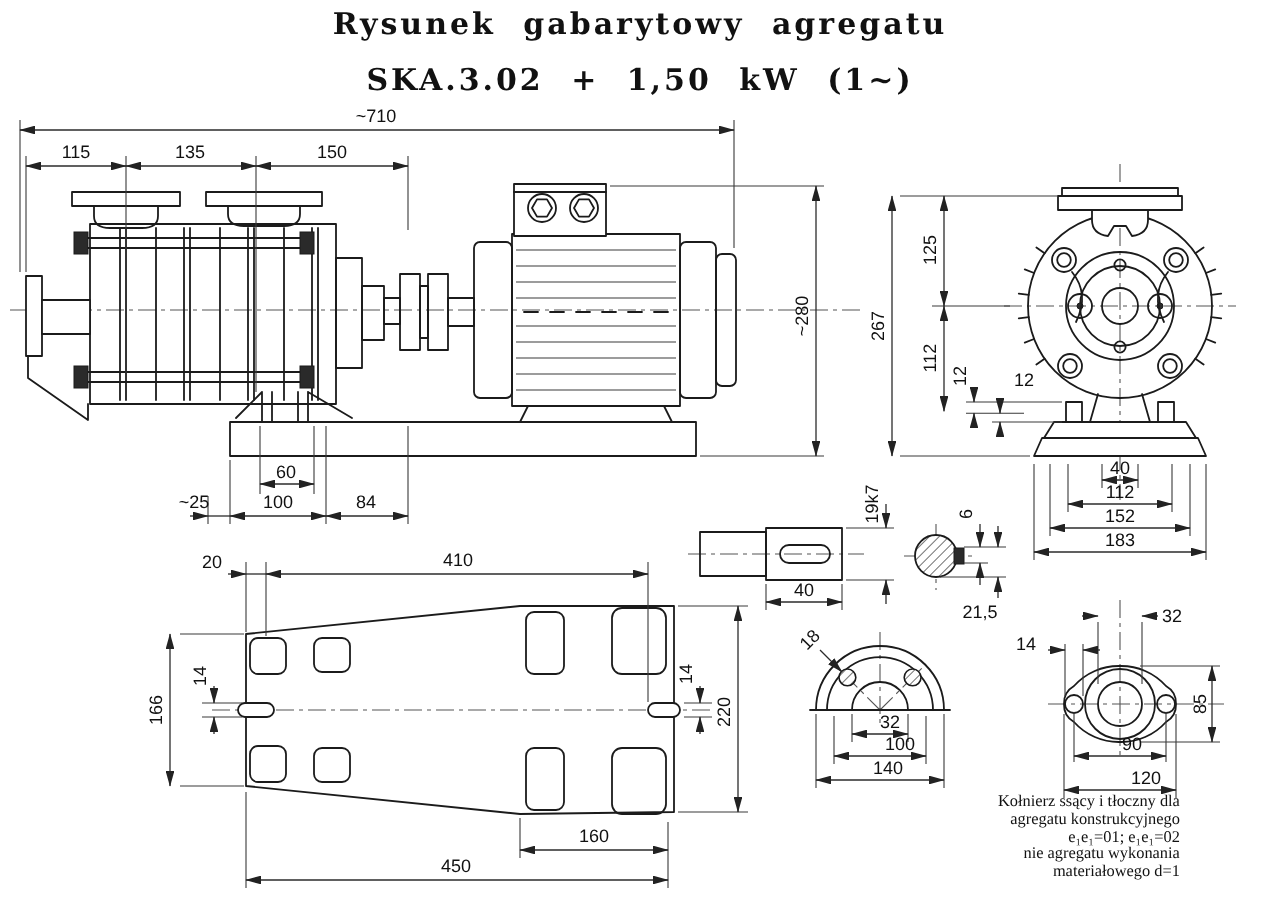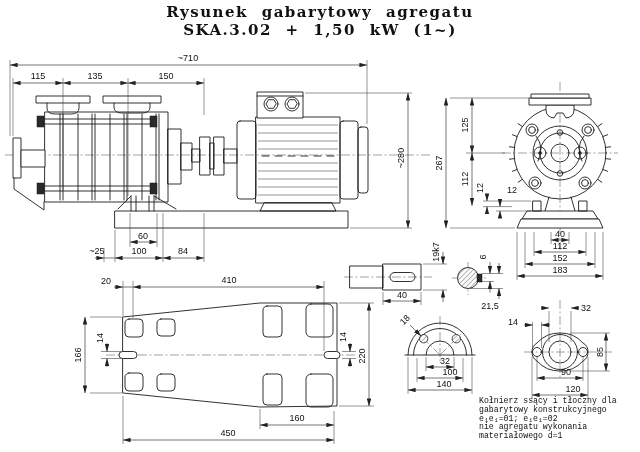--- a/index.html
+++ b/index.html
@@ -1,23 +1,23 @@
 <!DOCTYPE html>
 <html><head>
 <meta charset="utf-8">
 <style>
   html,body{margin:0;padding:0;background:#fff;}
   #page{position:relative;width:640px;height:452px;background:#fff;overflow:hidden;
         font-family:"Liberation Sans","DejaVu Sans",sans-serif;}
   .title-line{position:absolute;left:0;width:100%;text-align:center;
         font-family:"DejaVu Serif","Liberation Serif",serif;font-weight:bold;font-size:15px;
         letter-spacing:1.5px;word-spacing:7px;color:#111;}
-  #title1{top:3px;} #title2{top:21px;}
-  .note{position:absolute;left:479px;top:397px;font-size:8.2px;line-height:8.8px;color:#111;
-        font-family:Liberation Mono, monospace;}
+  #title1{top:3px;} #title2{top:31px;}
+  .note{position:absolute;left:499px;top:397px;font-size:8.2px;line-height:8.8px;color:#111;
+        font-family:Liberation Serif, serif;text-align:right;}
   svg{position:absolute;left:0;top:0;}
   .dr{stroke:#1b1b1b;stroke-width:0.9;fill:none;stroke-linecap:round;stroke-linejoin:round;}
   .drf{stroke:#1b1b1b;stroke-width:0.9;fill:#fff;stroke-linejoin:round;}
   .dk{fill:#2a2a2a;stroke:#1b1b1b;stroke-width:0.5;}
   .dim{stroke:#2b2b2b;stroke-width:0.65;fill:none;}
   .ext{stroke:#3a3a3a;stroke-width:0.55;fill:none;}
   .cl{stroke:#555;stroke-width:0.55;fill:none;stroke-dasharray:9 2.5 2 2.5;}
   .dim-label{font-family:"Liberation Sans","DejaVu Sans",sans-serif;font-size:9px;fill:#111;text-anchor:middle;}
 </style>
 </head>
@@ -286,18 +286,18 @@
       <text class="dim-label" x="586" y="311">32</text>
       <text class="dim-label" x="513" y="325">14</text>
       <text class="dim-label" x="603" y="352" transform="rotate(-90 603 352)">85</text>
       <text class="dim-label" x="566" y="375">90</text>
       <text class="dim-label" x="573" y="392">120</text>
     </g>
   </svg>
 
   <div class="note">
     <div>Kołnierz ssący i tłoczny dla</div>
-    <div>gabarytowy konstrukcyjnego</div>
+    <div>agregatu konstrukcyjnego</div>
     <div>e₁e₁=01;  e₁e₁=02</div>
     <div>nie agregatu wykonania</div>
     <div>materiałowego  d=1</div>
   </div>
 </div>
 
 </body></html>

